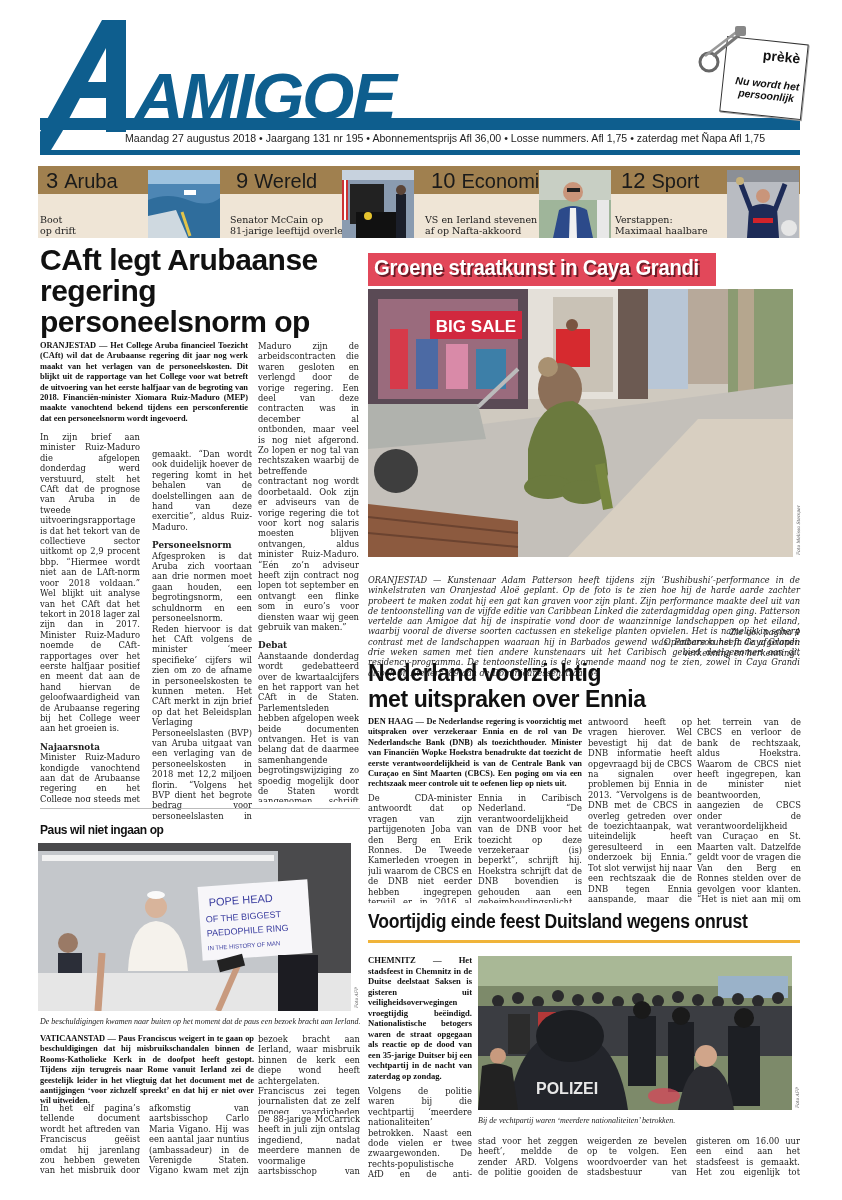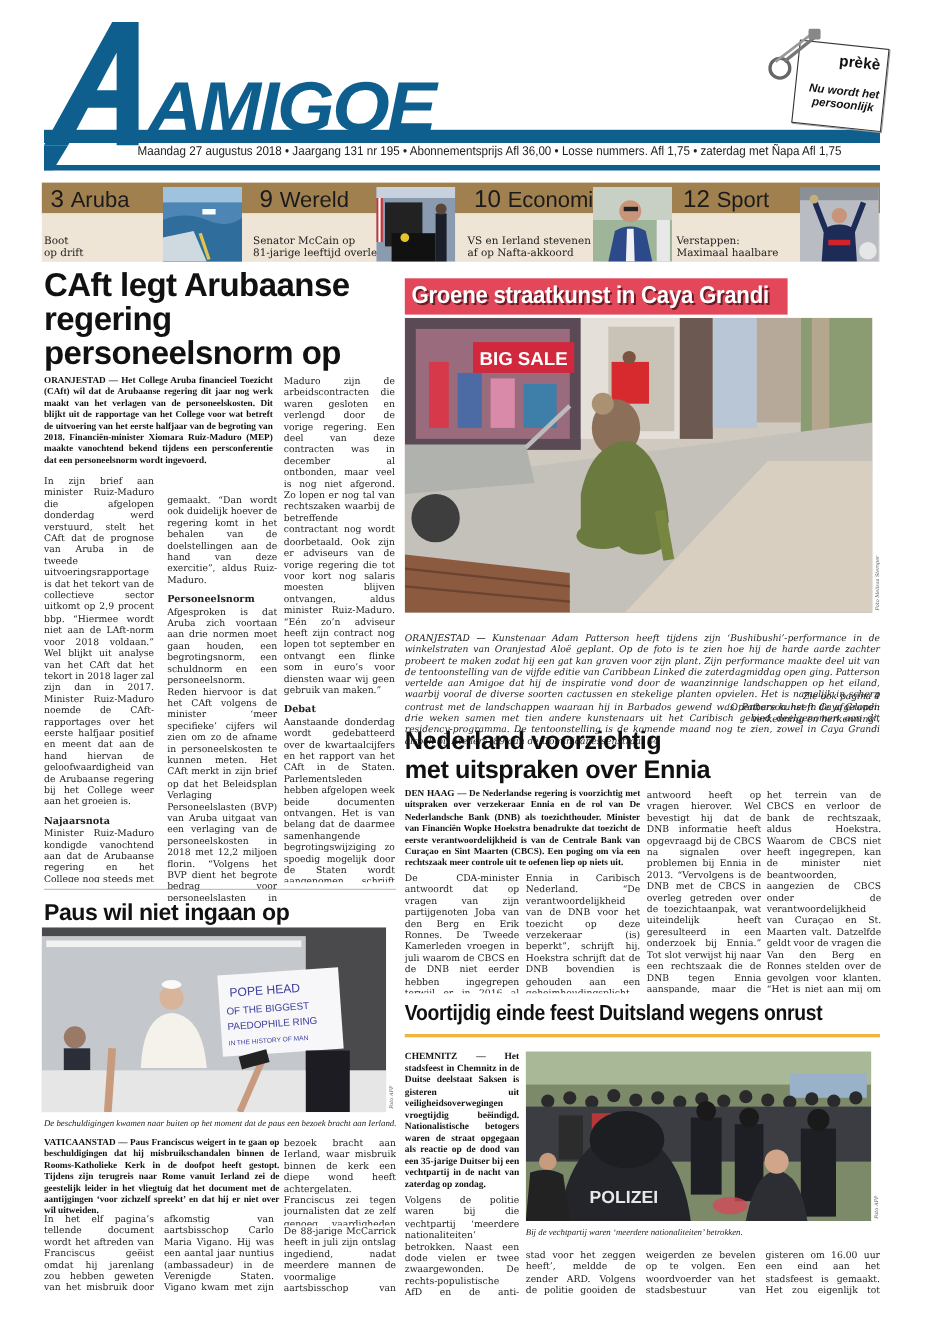--- a/index.html
+++ b/index.html
@@ -238,21 +238,21 @@
 <div class="h2-sans" style="left:368px;top:660px;font-size:23px;line-height:26px;width:432px;">
   <div>Nederland voorzichtig</div>
   <div>met uitspraken over Ennia</div>
 </div>
 <div class="intro" style="left:368px;top:717px;width:214px;">DEN HAAG — De Nederlandse regering is voorzichtig met uitspraken over verzekeraar Ennia en de rol van De Nederlandsche Bank (DNB) als toezichthouder. Minister van Financiën Wopke Hoekstra benadrukte dat toezicht de eerste verantwoordelijkheid is van de Centrale Bank van Curaçao en Sint Maarten (CBCS). Een poging om via een rechtszaak meer controle uit te oefenen liep op niets uit.</div>
 <div class="col" style="left:368px;top:793px;width:104px;height:110px;">De CDA-minister antwoordt dat op vragen van zijn partijgenoten Joba van den Berg en Erik Ronnes. De Tweede Kamerleden vroegen in juli waarom de CBCS en de DNB niet eerder hebben ingegrepen terwijl er in 2016 al zorgen waren over Ennia. Hoekstra antwoordt dat de DNB alleen toezicht houdt op de integriteit en bedrijfsvoering van bijkantoren van</div>
 <div class="col" style="left:478px;top:793px;width:104px;height:110px;">Ennia in Caribisch Nederland. “De verantwoordelijkheid van de DNB voor het toezicht op deze verzekeraar (is) beperkt”, schrijft hij. Hoekstra schrijft dat de DNB bovendien is gehouden aan een geheimhoudingsplicht over waarschuwingen of stappen die genomen worden, zodat hij als minister geen informatie hierover ontvangt en dus ook geen</div>
 <div class="col" style="left:588px;top:717px;width:104px;height:186px;">antwoord heeft op vragen hierover. Wel bevestigt hij dat de DNB informatie heeft opgevraagd bij de CBCS na signalen over problemen bij Ennia in 2013. “Vervolgens is de DNB met de CBCS in overleg getreden over de toezichtaanpak, wat uiteindelijk heeft geresulteerd in een onderzoek bij Ennia.” Tot slot verwijst hij naar een rechtszaak die de DNB tegen Ennia aanspande, maar die achter gesloten deuren werd behandeld. De minister lijkt daarmee te benadrukken dat de DNB wel wilde ingrijpen, maar niet mocht. Volgens een artikel in de media begaf de DNB zich volgens de rechter op</div>
 <div class="col" style="left:697px;top:717px;width:104px;height:186px;">het terrein van de CBCS en verloor de bank de rechtszaak, aldus Hoekstra. Waarom de CBCS niet heeft ingegrepen, kan de minister niet beantwoorden, aangezien de CBCS onder de verantwoordelijkheid van Curaçao en St. Maarten valt. Datzelfde geldt voor de vragen die Van den Berg en Ronnes stelden over de gevolgen voor klanten. “Het is niet aan mij om wetgeving en toezicht in een ander land binnen het Koninkrijk en door een andere toezichthouder te bespreken of om over de consequenties hiervan voor pensioengerechtigden in een ander land te speculeren.”</div>
 
-<div class="h2-sans" style="left:40px;top:818px;font-size:21px;line-height:24px;width:320px;">
+<div class="h2-sans" style="left:40px;top:818px;font-size:12px;line-height:24px;width:320px;">
   <div>Paus wil niet ingaan op</div>
   <div>doofpotbeschuldigingen</div>
 </div>
 <div class="pope-photo">
   <svg width="313" height="168" viewBox="0 0 313 168">
     <rect width="313" height="168" fill="#4a4a4c"></rect>
     <rect x="0" y="8" width="240" height="128" fill="#d9dde2" opacity="0.85"></rect>
     <rect x="4" y="12" width="232" height="6" fill="#f2f2f2"></rect>
     <circle cx="30" cy="100" r="10" fill="#9a7a66"></circle>
     <rect x="20" y="110" width="24" height="20" fill="#2b2e38"></rect>

